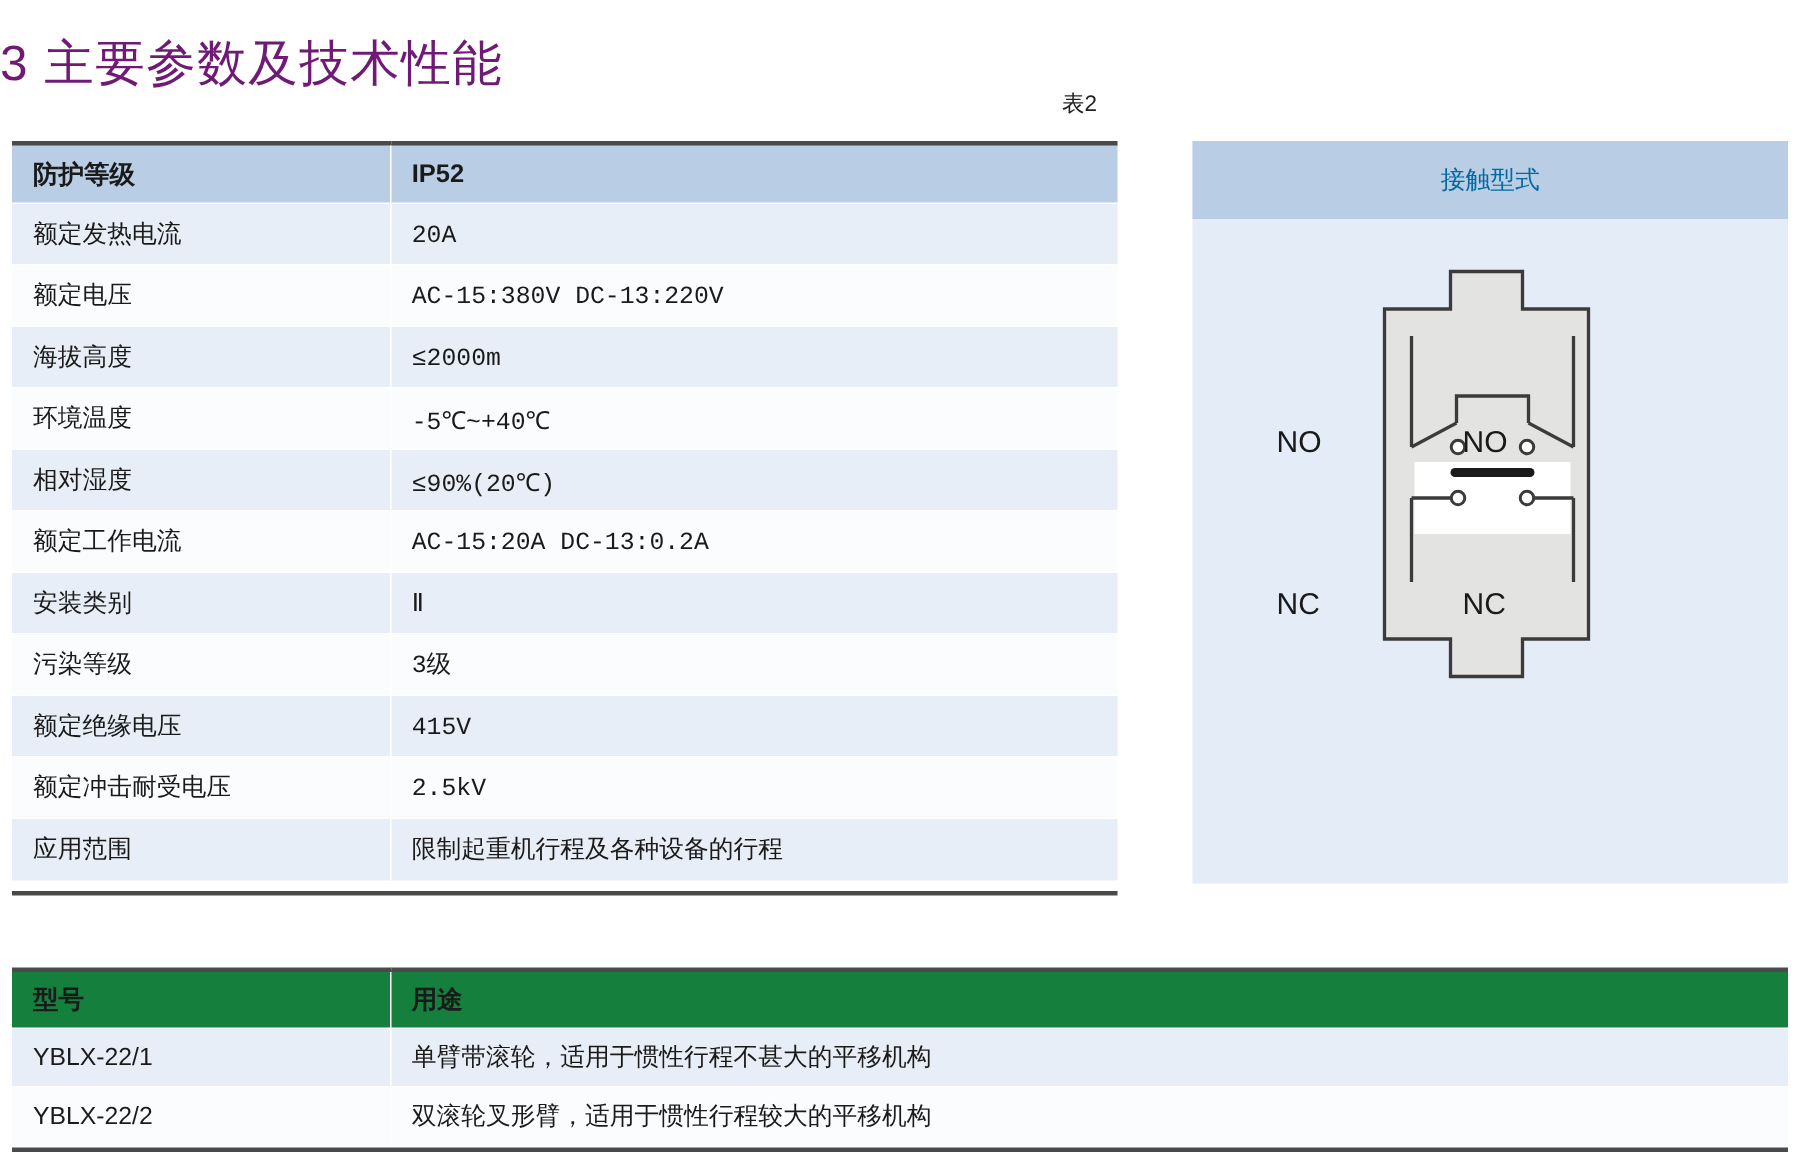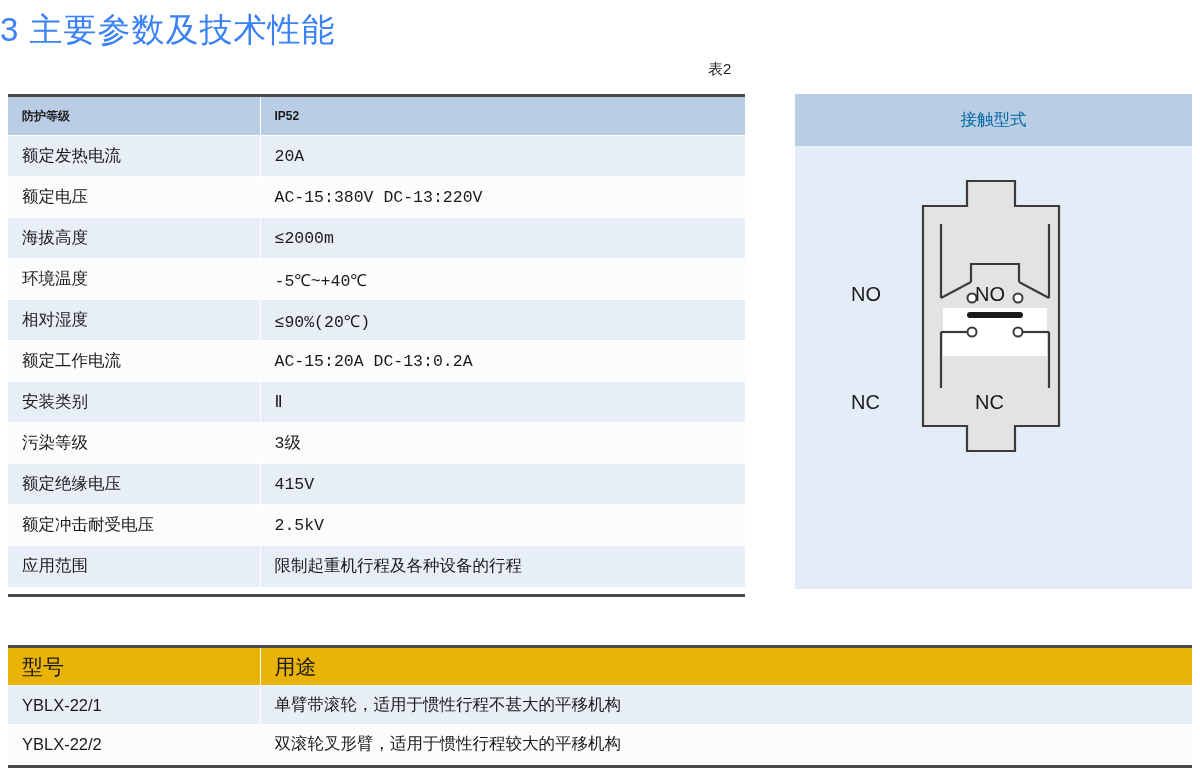--- a/index.html
+++ b/index.html
@@ -11,25 +11,25 @@
     font-family: "Liberation Sans", "DejaVu Sans", sans-serif;
     color: #1a1a1a;
     position: relative;
     overflow: hidden;
   }
 
   
   .page-title {
     position: absolute;
     left: 0px;
-    top: 8px;
+    top: 20px;
     font-size: 33px;
     font-weight: 400;
     letter-spacing: 1px;
-    color: #3b82f6;
+    color: #701a75;
     white-space: nowrap;
   }
 
   
   .table-caption {
     position: absolute;
     left: 708px;
     top: 60px;
     font-size: 15px;
     color: #222;
@@ -51,21 +51,21 @@
     padding: 0 0 0 14px;
     font-size: 16.5px;
     font-weight: 400;
     text-align: left;
     vertical-align: middle;
     border-right: 1px solid #ffffff;
   }
   .spec-table thead th {
     background: #b9cde5;
     font-weight: bold;
-    font-size: 12px;
+    font-size: 17px;
     height: 40px;
     border-top: 3px solid #4a4a4a;
     border-bottom: 1px solid #ffffff;
   }
   .spec-table thead th:last-child { border-right: none; }
   .spec-table tbody tr td:last-child { border-right: none; }
   .spec-table tbody tr:nth-child(odd) td { background: #e8eef7; }
   .spec-table tbody tr:nth-child(even) td { background: #fbfcfe; }
   .spec-table tbody td { border-bottom: 1px solid #ffffff; font-family: Liberation Mono, monospace; }
   .spec-table tbody td.lbl { }
@@ -117,23 +117,23 @@
   .model-table th, .model-table td {
     height: 39px;
     padding: 0 0 0 14px;
     font-size: 16.5px;
     text-align: left;
     vertical-align: middle;
     border-right: 1px solid #ffffff;
   }
   .model-table th:last-child, .model-table td:last-child { border-right: none; }
   .model-table thead th {
-    background: #eab308;
-    font-weight: normal;
-    font-size: 21px;
+    background: #15803d;
+    font-weight: bold;
+    font-size: 17px;
     border-top: 3px solid #4a4a4a;
     border-bottom: 1px solid #ffffff;
   }
   .model-table tbody tr:nth-child(odd) td { background: #e8eef7; }
   .model-table tbody tr:nth-child(even) td { background: #fbfcfe; }
   .model-table tbody td { border-bottom: 1px solid #ffffff; }
   .model-table tbody tr:last-child td { border-bottom: none; }
   .model-rule {
     position: absolute;
     left: 8px;

